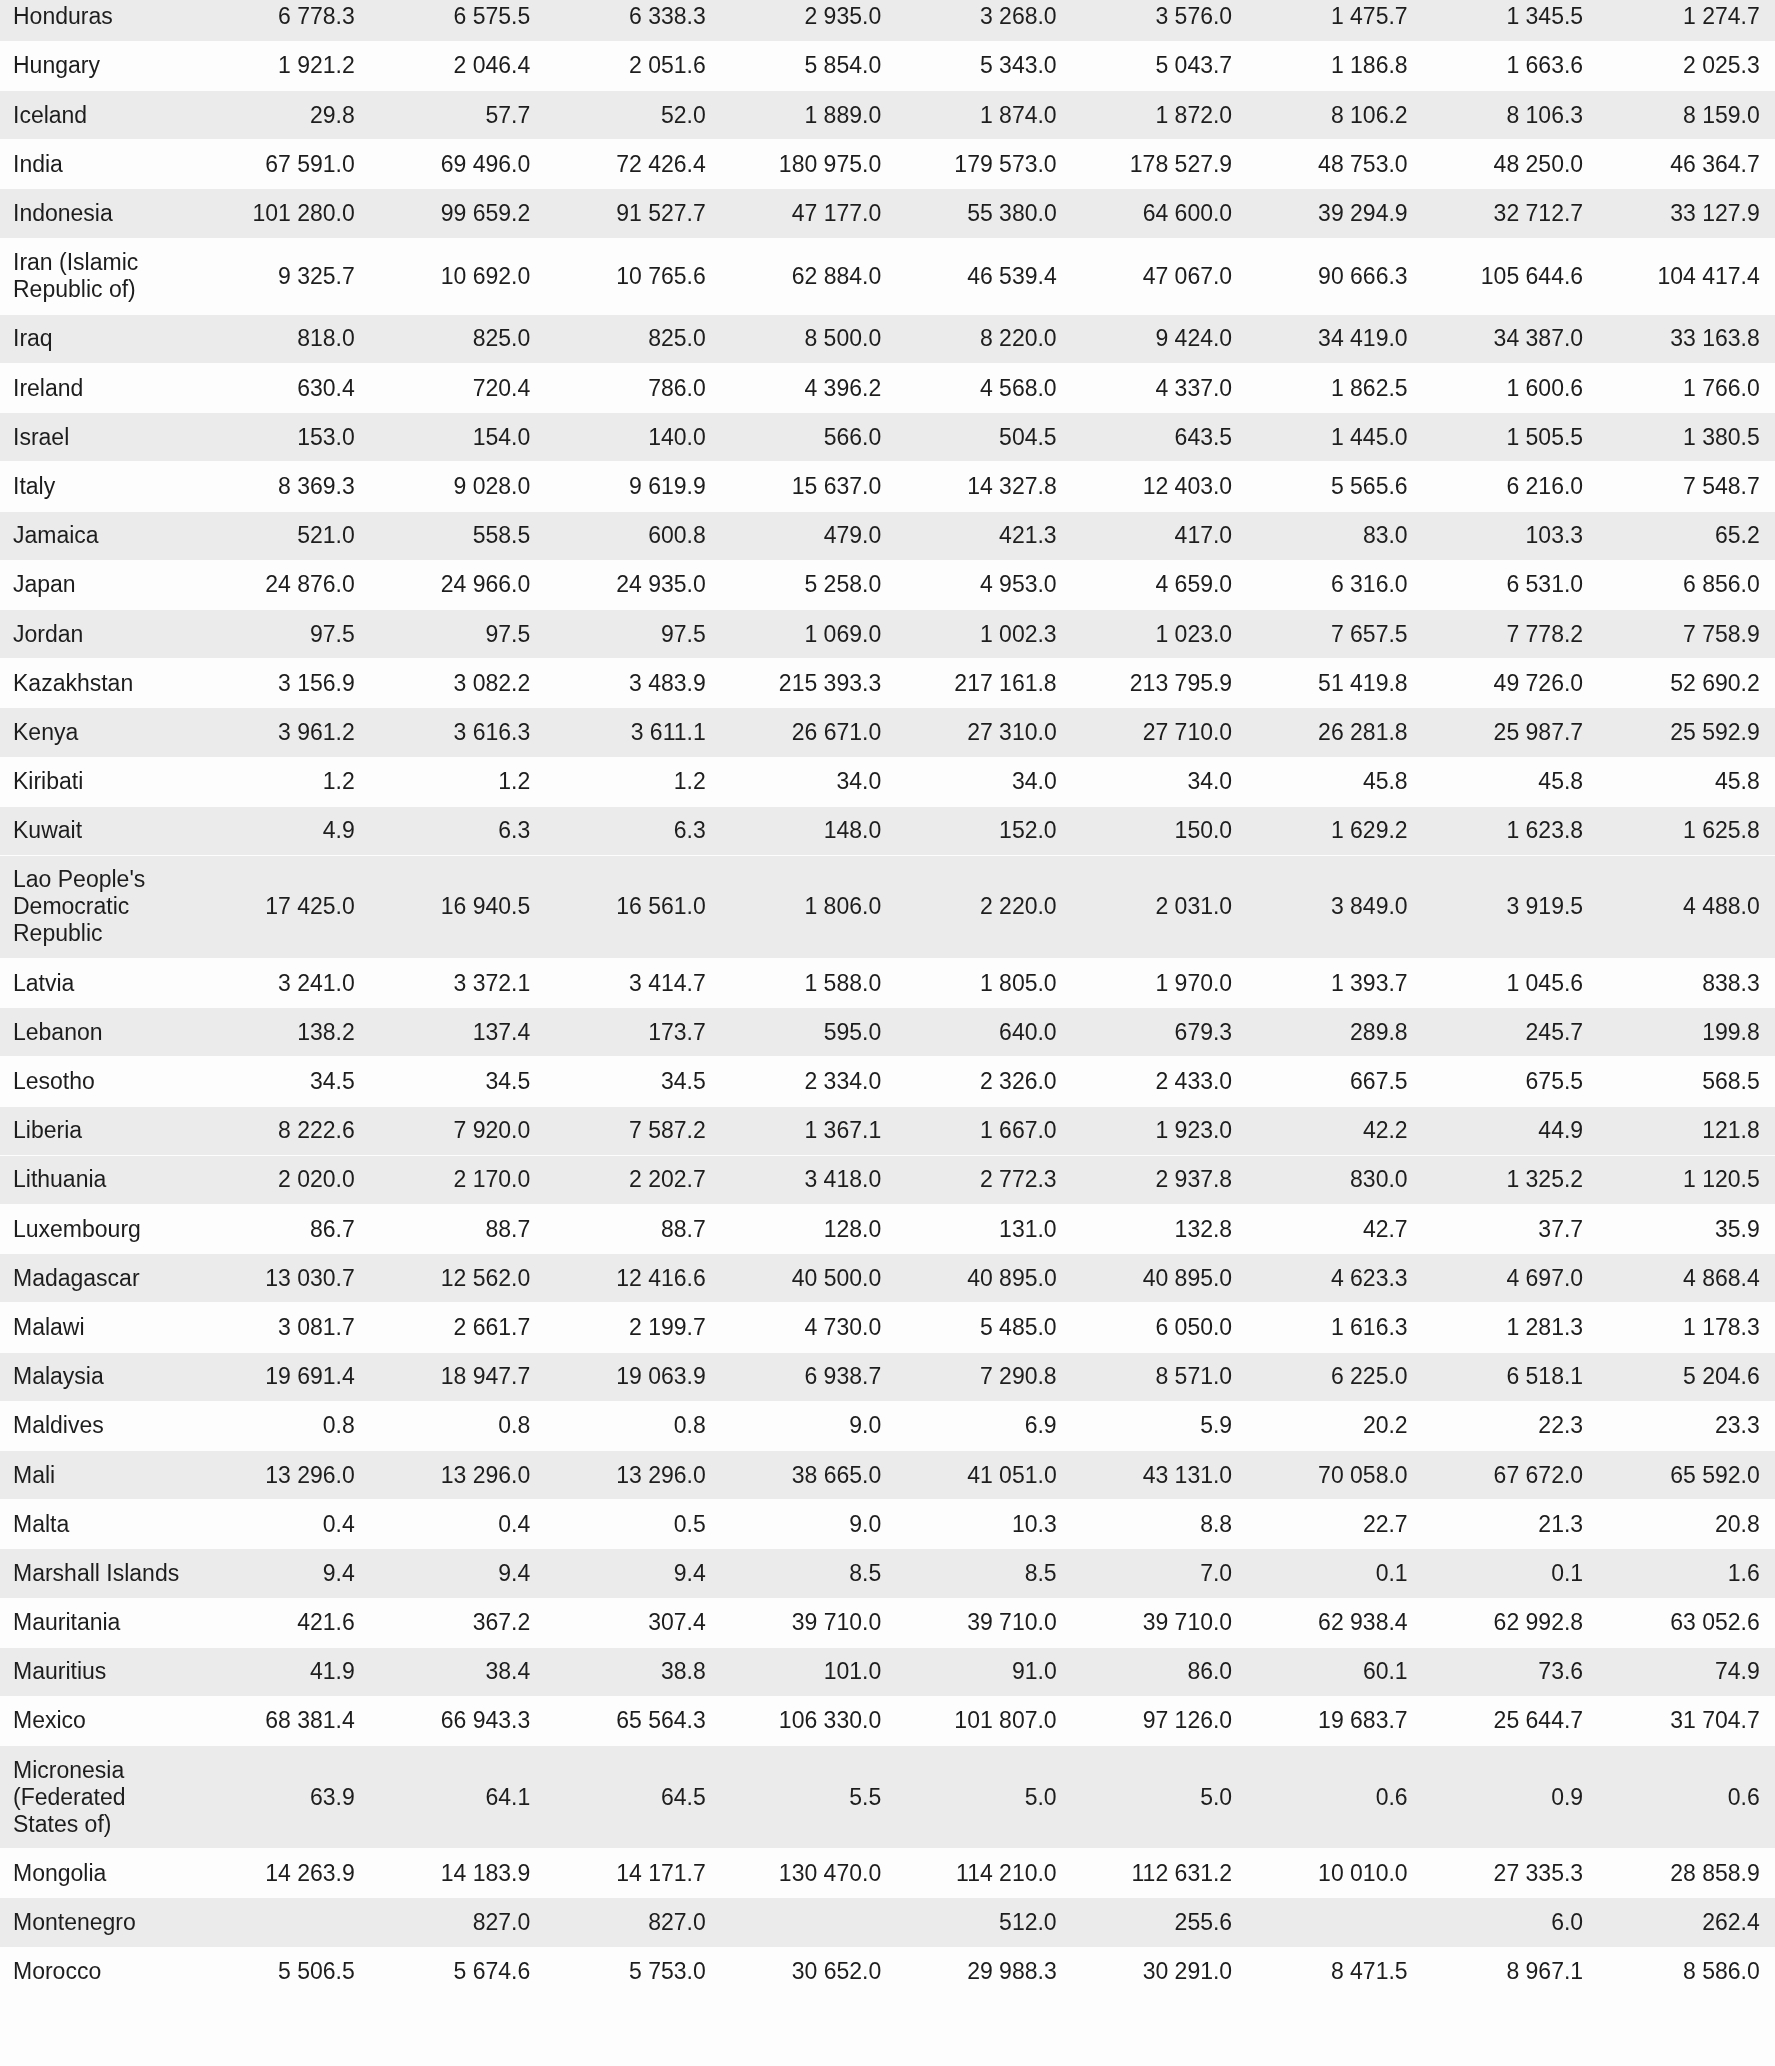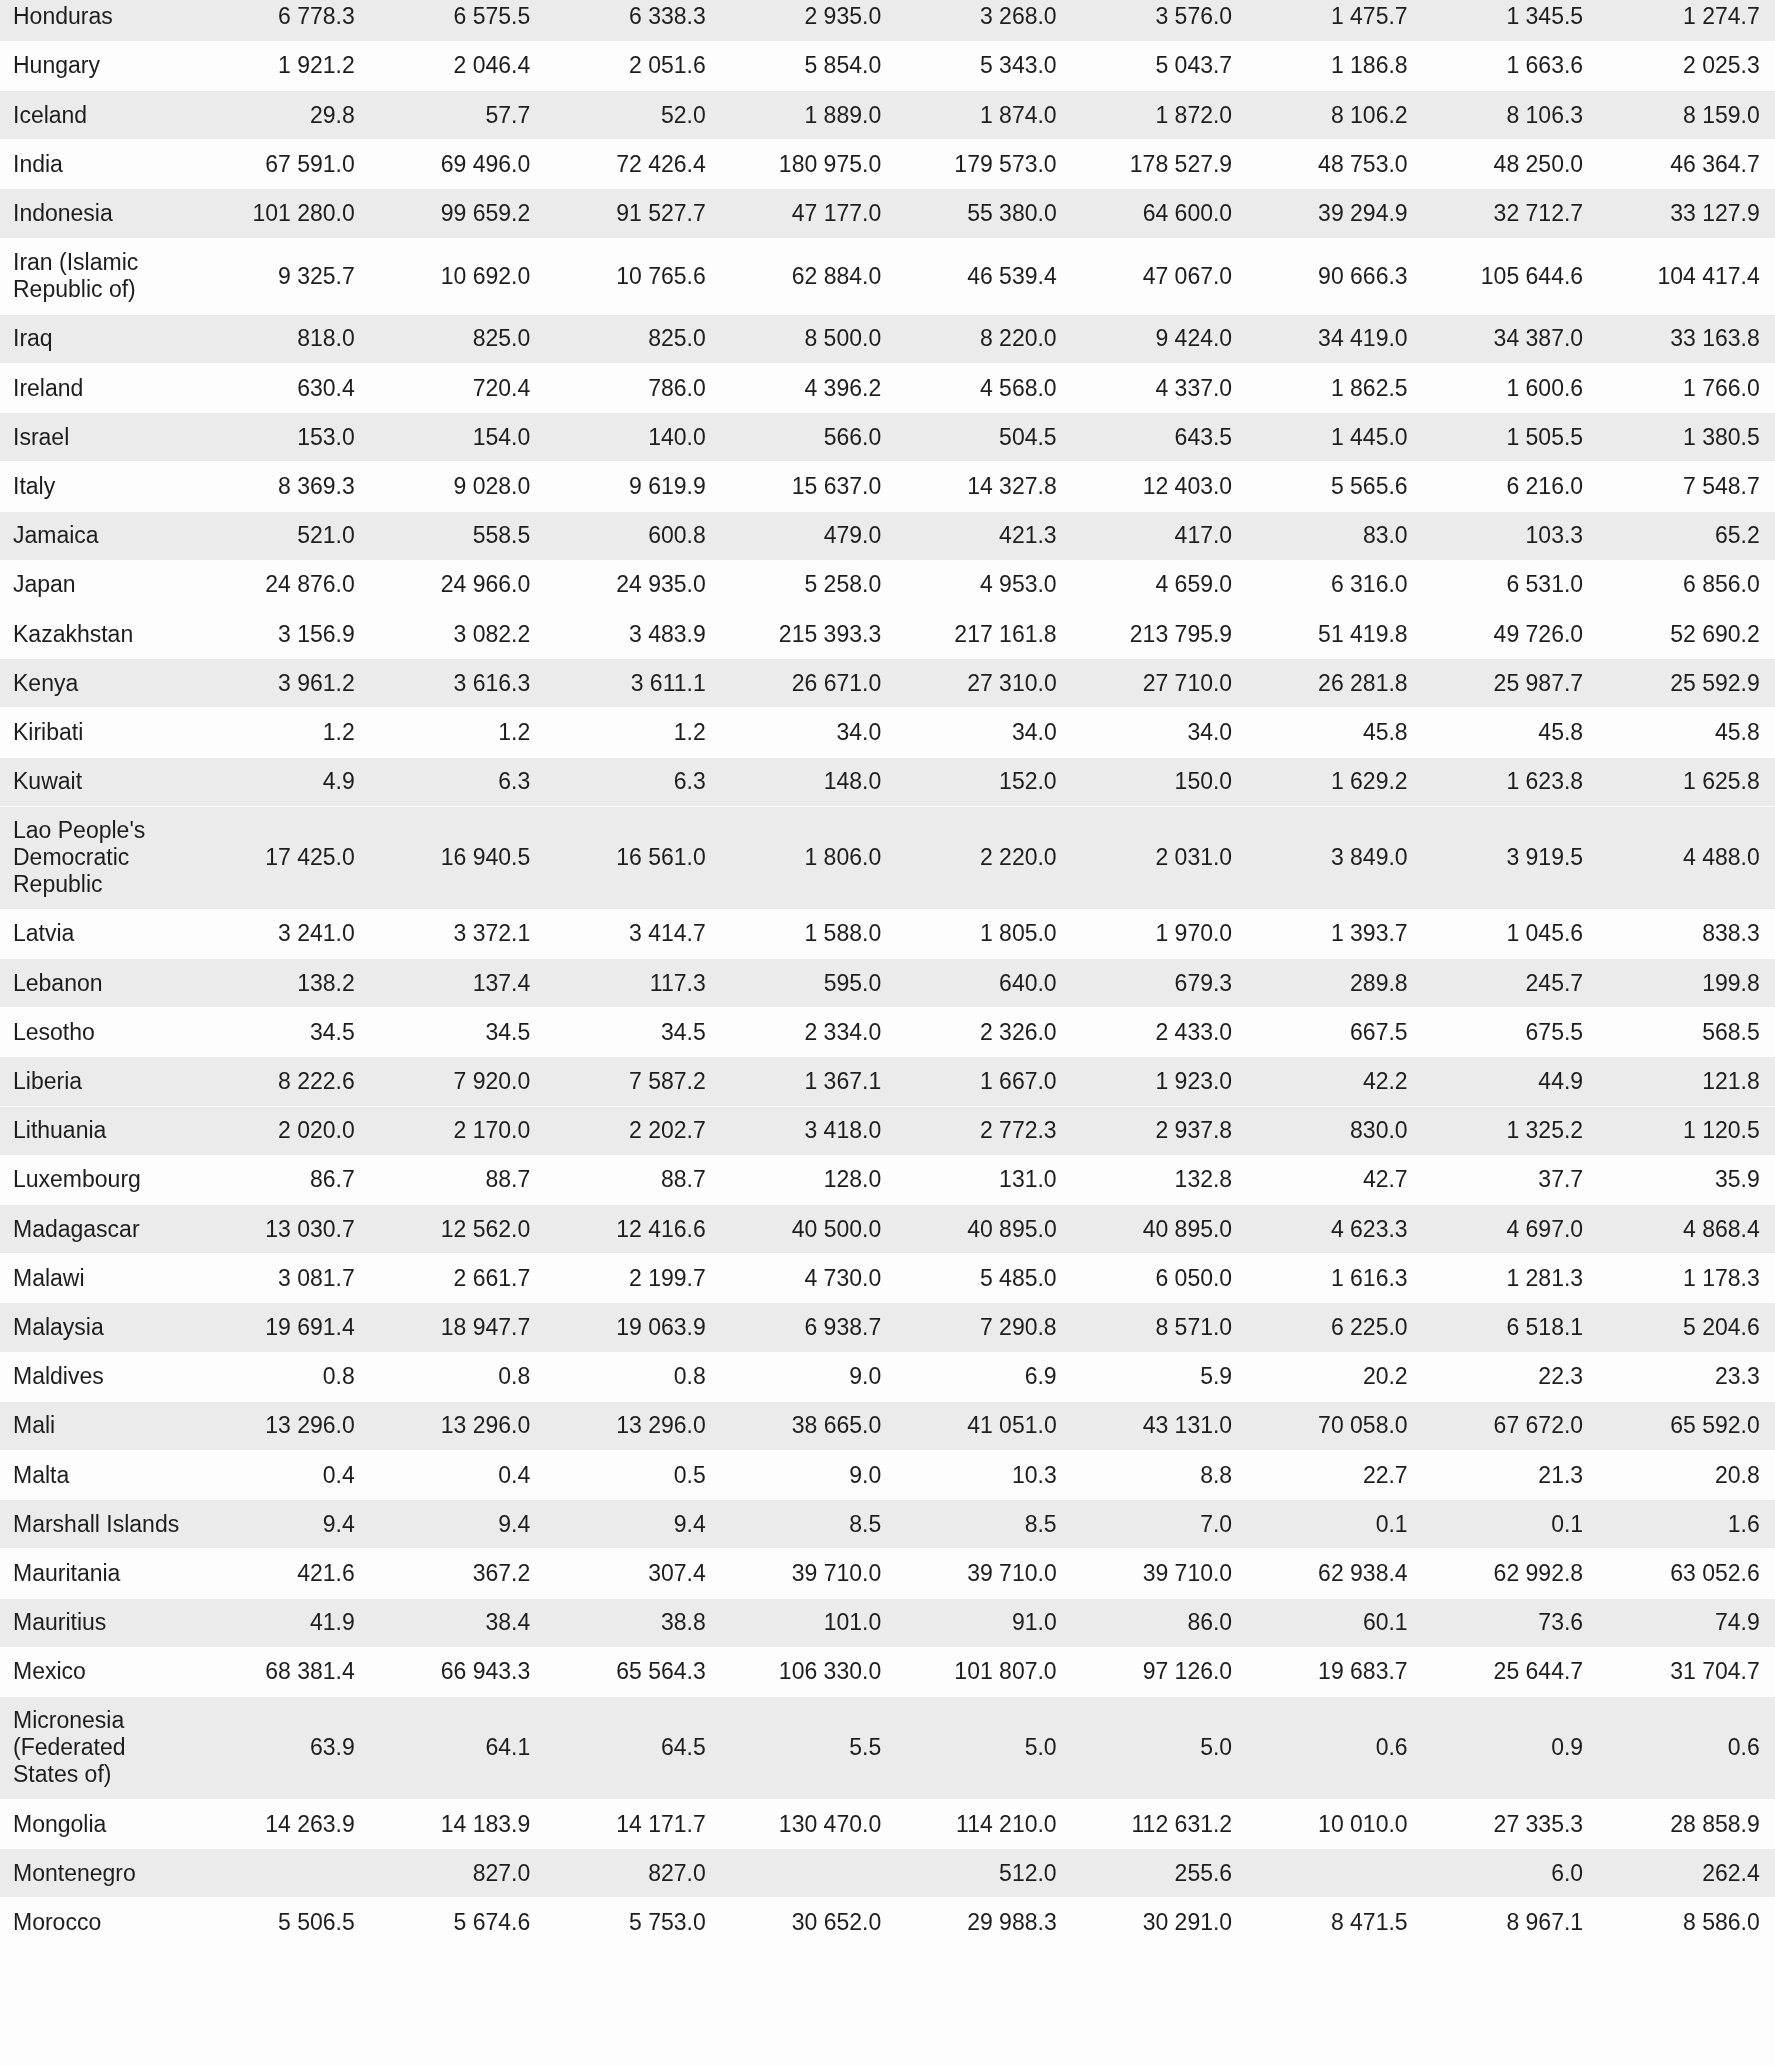--- a/index.html
+++ b/index.html
@@ -203,20 +203,32 @@
           <td class="num">24 876.0</td>
           <td class="num">24 966.0</td>
           <td class="num">24 935.0</td>
           <td class="num">5 258.0</td>
           <td class="num">4 953.0</td>
           <td class="num">4 659.0</td>
           <td class="num">6 316.0</td>
           <td class="num">6 531.0</td>
           <td class="num">6 856.0</td>
         </tr>
+        <tr class="stripe">
+          <td class="country">Jordan</td>
+          <td class="num">97.5</td>
+          <td class="num">97.5</td>
+          <td class="num">97.5</td>
+          <td class="num">1 069.0</td>
+          <td class="num">1 002.3</td>
+          <td class="num">1 023.0</td>
+          <td class="num">7 657.5</td>
+          <td class="num">7 778.2</td>
+          <td class="num">7 758.9</td>
+        </tr>
         <tr>
           <td class="country">Kazakhstan</td>
           <td class="num">3 156.9</td>
           <td class="num">3 082.2</td>
           <td class="num">3 483.9</td>
           <td class="num">215 393.3</td>
           <td class="num">217 161.8</td>
           <td class="num">213 795.9</td>
           <td class="num">51 419.8</td>
           <td class="num">49 726.0</td>
@@ -279,21 +291,21 @@
           <td class="num">1 805.0</td>
           <td class="num">1 970.0</td>
           <td class="num">1 393.7</td>
           <td class="num">1 045.6</td>
           <td class="num">838.3</td>
         </tr>
         <tr class="stripe">
           <td class="country">Lebanon</td>
           <td class="num">138.2</td>
           <td class="num">137.4</td>
-          <td class="num">117.3</td>
+          <td class="num">173.7</td>
           <td class="num">595.0</td>
           <td class="num">640.0</td>
           <td class="num">679.3</td>
           <td class="num">289.8</td>
           <td class="num">245.7</td>
           <td class="num">199.8</td>
         </tr>
         <tr>
           <td class="country">Lesotho</td>
           <td class="num">34.5</td>

